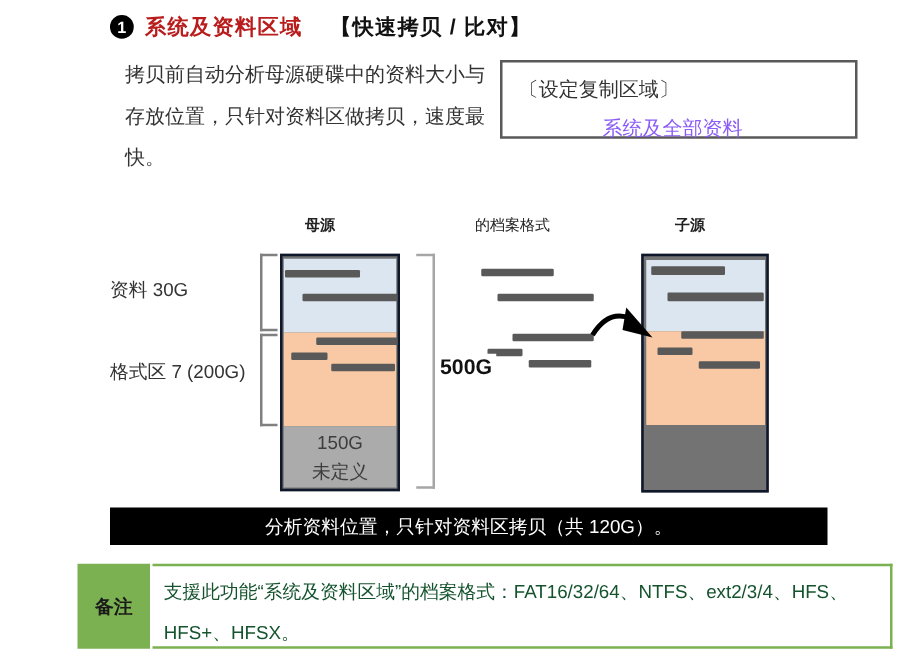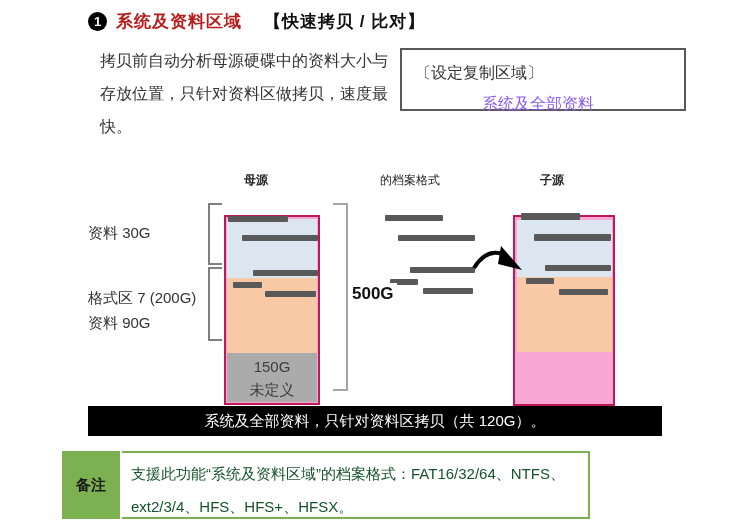--- a/index.html
+++ b/index.html
@@ -21,21 +21,21 @@
   .settings-box { position:absolute; left:400px; top:48px; width:286px; height:63px;
                   border:2px solid #595959; background:#fff; padding-top:7px; }
   .settings-title { font-size:16px; line-height:31px; padding-left:13px; color:#333; }
   .settings-value { font-size:16px; line-height:31px; padding-left:80px; color:#8b5cf6; }
 
   
   .col-title { position:absolute; font-size:12px; color:#222; }
   .bold { font-weight:bold; }
 
   
-  .disk { position:absolute; border:2px solid #be185d; background:#f9a8d4;margin-top:12px; }
+  .disk { position:absolute; border:2px solid #0f172a; background:#737373; }
   .disk-section { position:absolute; left:1px; right:1px; }
   .unalloc-text { width:100%; height:100%; display:flex; flex-direction:column; align-items:center;
                   justify-content:center; font-size:15px; line-height:23px; color:#3d3d3d; }
 
   
   .bar { position:absolute; height:6px; background:#595959; border-radius:1px; }
 
   
   .lbracket { position:absolute; width:14px; border:2px solid #808080; border-right:none; }
   .rbracket { position:absolute; width:15px; border:2px solid #a6a6a6; border-left:none; }
@@ -43,21 +43,21 @@
                  background:#fff; padding:1px 3px; z-index:3; }
 
   
   .part-label { position:absolute; left:88px; font-size:15px; line-height:25px; color:#333; }
 
   
   .caption-bar { position:absolute; left:88px; top:406px; width:574px; height:30px; background:#000;
                  color:#fff; font-size:15px; display:flex; align-items:center; justify-content:center; }
 
   
-  .note { position:absolute; left:62px; top:451px; width:528px; height:68px; display:flex; }
+  .note { position:absolute; left:62px; top:451px; width:652px; height:68px; display:flex; }
   .note-label-cell { width:58px; background:#7cb152; display:flex; align-items:center; justify-content:center;
                      font-size:15px; font-weight:bold; color:#1a1a1a; flex:none; }
   .note-text-cell { flex:1; margin-left:2px; border:2px solid #7cb152; border-left:none; background:#fff;
                     padding:4px 12px 4px 9px; font-size:15px; line-height:33px; color:#14532d; }
 
   .arrow-svg { position:absolute; left:468px; top:240px; z-index:4; }
 </style>
 </head>
 <body>
 
@@ -78,21 +78,20 @@
 
   <div class="col-title bold" style="left:244px; top:172px;">母源</div>
   <div class="col-title" style="left:380px; top:172px;">的档案格式</div>
   <div class="col-title bold" style="left:540px; top:172px;">子源</div>
 
   <div class="part-label" style="top:220px;">
     <div>资料 30G</div>
   </div>
   <div class="part-label" style="top:285px;">
     <div>格式区 7 (200G)</div>
-    <div>资料 90G</div>
   </div>
 
   <div class="lbracket" style="left:208px; top:203px; height:62px;"></div>
   <div class="lbracket" style="left:208px; top:267px; height:74px;"></div>
 
   <div class="disk" style="left:224px; top:203px; width:96px; height:190px;">
     <div class="disk-section" style="top: 2px; height: 59px; background: rgb(220, 230, 241);"></div>
     <div class="disk-section" style="top: 61px; height: 75px; background: rgb(248, 201, 164);"></div>
     <div class="disk-section" style="top: 136px; bottom: 1px; background: rgb(171, 171, 171);">
       <div class="unalloc-text">
@@ -127,21 +126,21 @@
     <div class="disk-section" style="left: 2px; top: 60px; height: 75px; background: rgb(248, 201, 164);"></div>
   </div>
 
   <div class="bar" style="left: 521px; top: 213px; width: 59px; height: 7px; background: rgb(89, 89, 89);"></div>
   <div class="bar" style="left: 534px; top: 234px; width: 77px; height: 7px; background: rgb(89, 89, 89);"></div>
   <div class="bar" style="left: 545px; top: 265px; width: 66px; background: rgb(89, 89, 89);"></div>
   <div class="bar" style="left: 526px; top: 278px; width: 28px; background: rgb(89, 89, 89);"></div>
   <div class="bar" style="left: 559px; top: 289px; width: 49px; background: rgb(89, 89, 89);"></div>
 
   <div class="caption-bar" style="background: rgb(0, 0, 0);">
-    <span>系统及全部资料，只针对资料区拷贝（共 120G）。</span>
+    <span>分析资料位置，只针对资料区拷贝（共 120G）。</span>
   </div>
 
   <div class="note">
     <div class="note-label-cell" style="background: rgb(124, 177, 82);">
       <span>备注</span>
     </div>
     <div class="note-text-cell">
       <span>支援此功能“系统及资料区域”的档案格式：FAT16/32/64、NTFS、ext2/3/4、HFS、HFS+、HFSX。</span>
     </div>
   </div>

